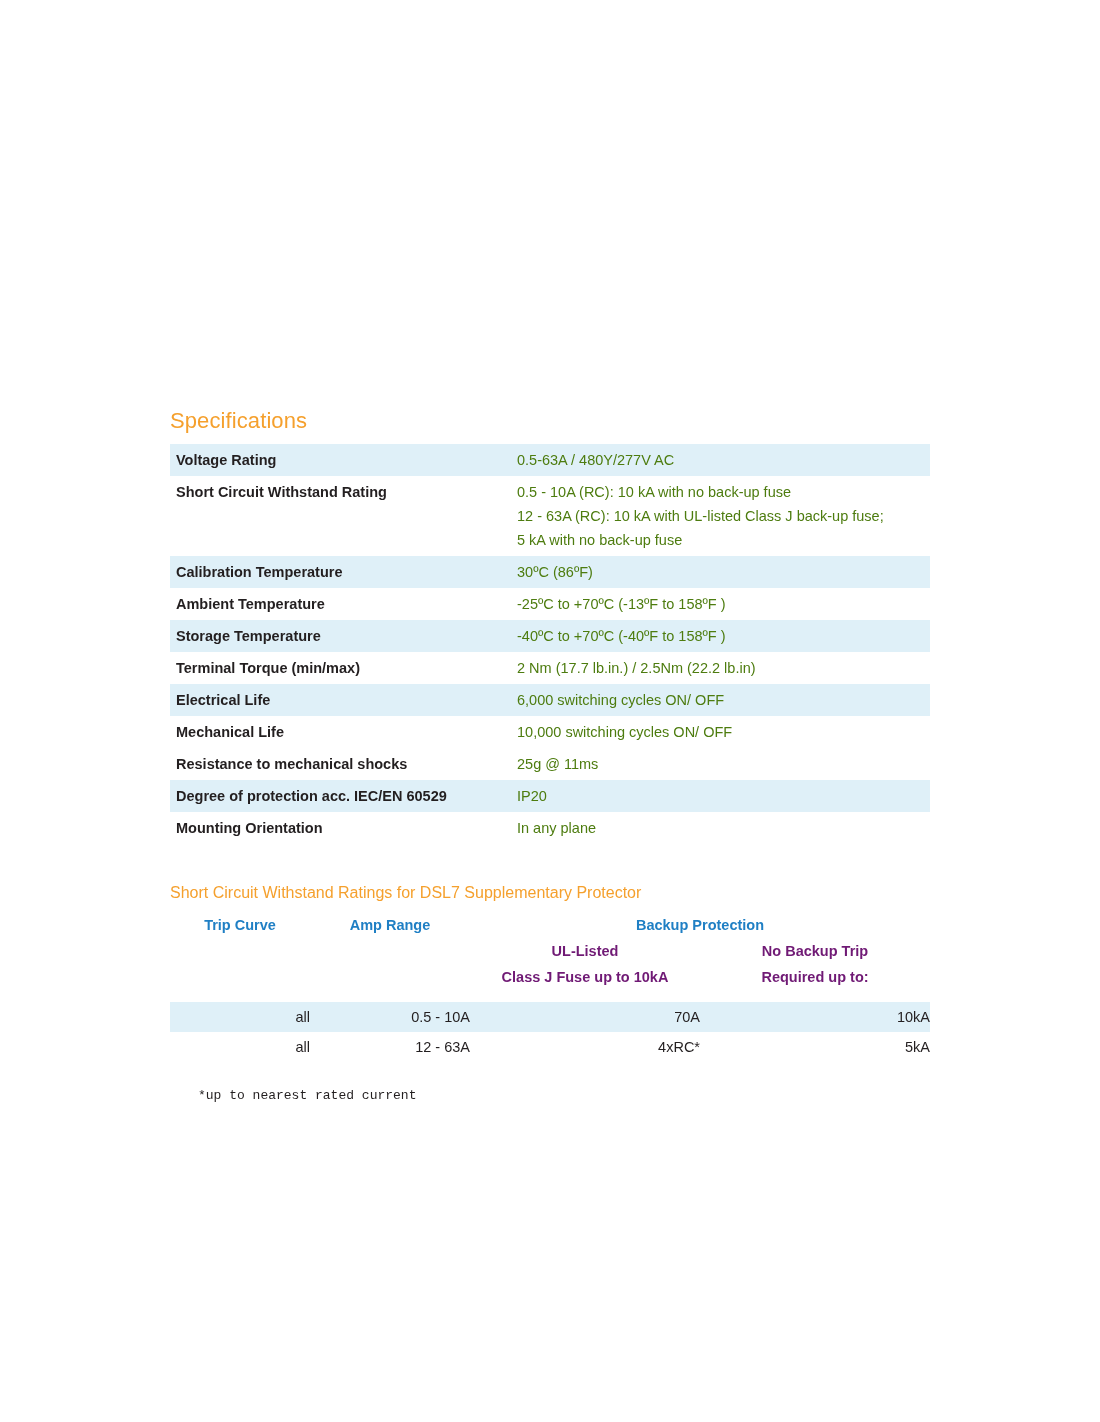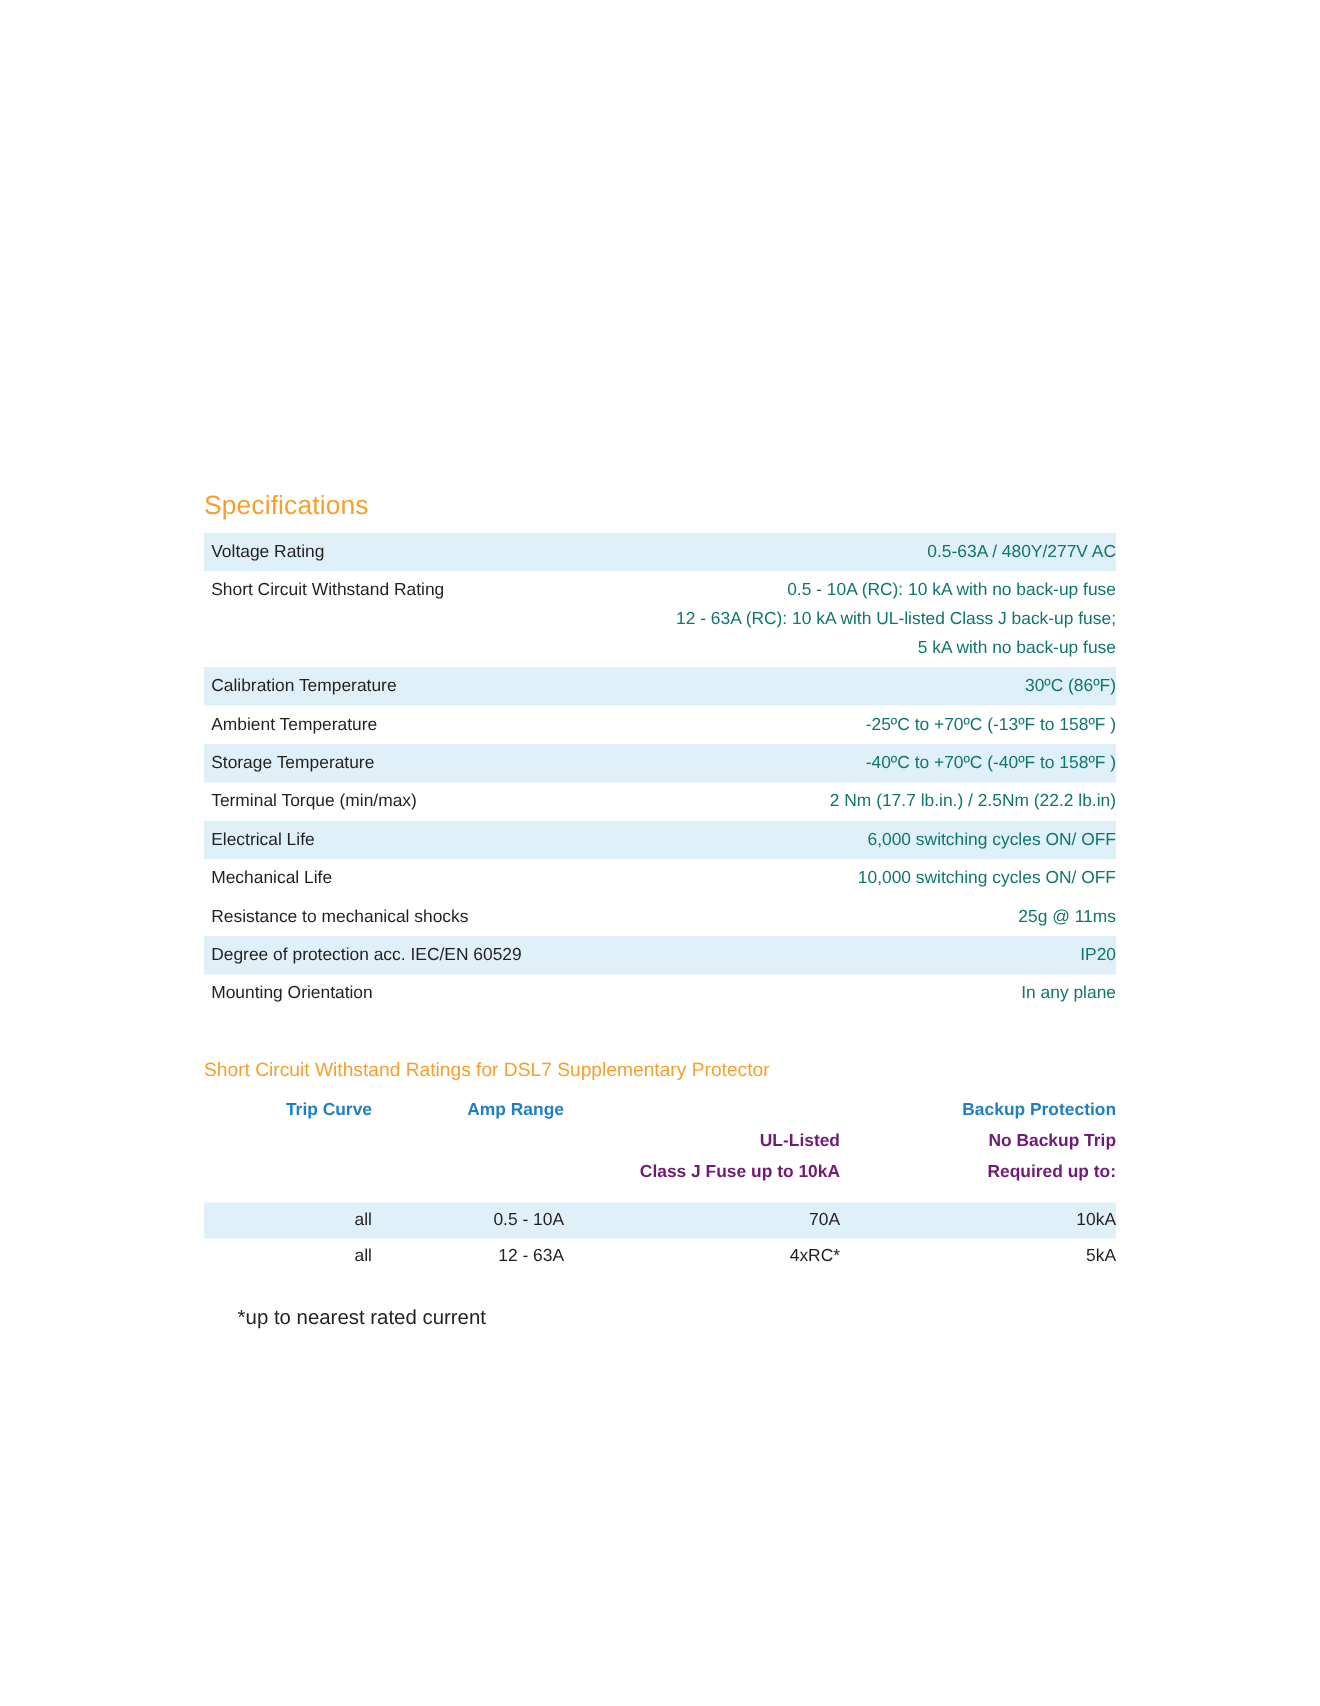--- a/index.html
+++ b/index.html
@@ -48,26 +48,25 @@
     background: #dff0f8;
   }
   table.spec td {
     vertical-align: top;
     padding: 4px 0 4px 6px;
     font-size: 14.5px;
     line-height: 24px;
   }
   table.spec td.label {
     width: 335px;
-    font-weight: normal;
+    font-weight: bold;
     color: #231f20;
   }
   table.spec td.value {
-    color: #0f766e;
-    text-align: right;
+    color: #4d7c0f;
   }
   .sub {
     font-size: 10px;
     vertical-align: baseline;
     position: relative;
     top: 2px;
   }
   .vline {
     display: block;
   }
@@ -86,21 +85,21 @@
     border-collapse: collapse;
     width: 760px;
     table-layout: fixed;
     margin-top: 4px;
   }
   table.sc th {
     font-size: 14.5px;
     font-weight: bold;
     color: #1f7fc4;
     padding: 2px 0;
-    text-align: right;
+    text-align: center;
     line-height: 22px;
     margin-top: 45px;
   }
   table.sc th.hdr2 {
     color: #701a75;
     font-weight: bold;
     padding-top: 2px;
     line-height: 22px;
   }
   table.sc td {
@@ -112,24 +111,25 @@
   }
   table.sc tr.shaded td {
     background: #dff0f8;
   }
   .col-a { width: 140px; }
   .col-b { width: 160px; }
   .col-c { width: 230px; }
   .col-d { width: 230px; }
 
   .footnote {
-    font-size: 17px;
+    font-size: 13px;
     color: #231f20;
     margin-top: 26px;
     margin-left: 28px;
+    font-family: Liberation Mono, monospace;
   }
   .spacer-row td { height: 2px; padding: 0; }
 </style>
 </head>
 <body>
 
 <div class="page">
   <div class="content">
 
     <h2 class="section-title">Specifications</h2>

